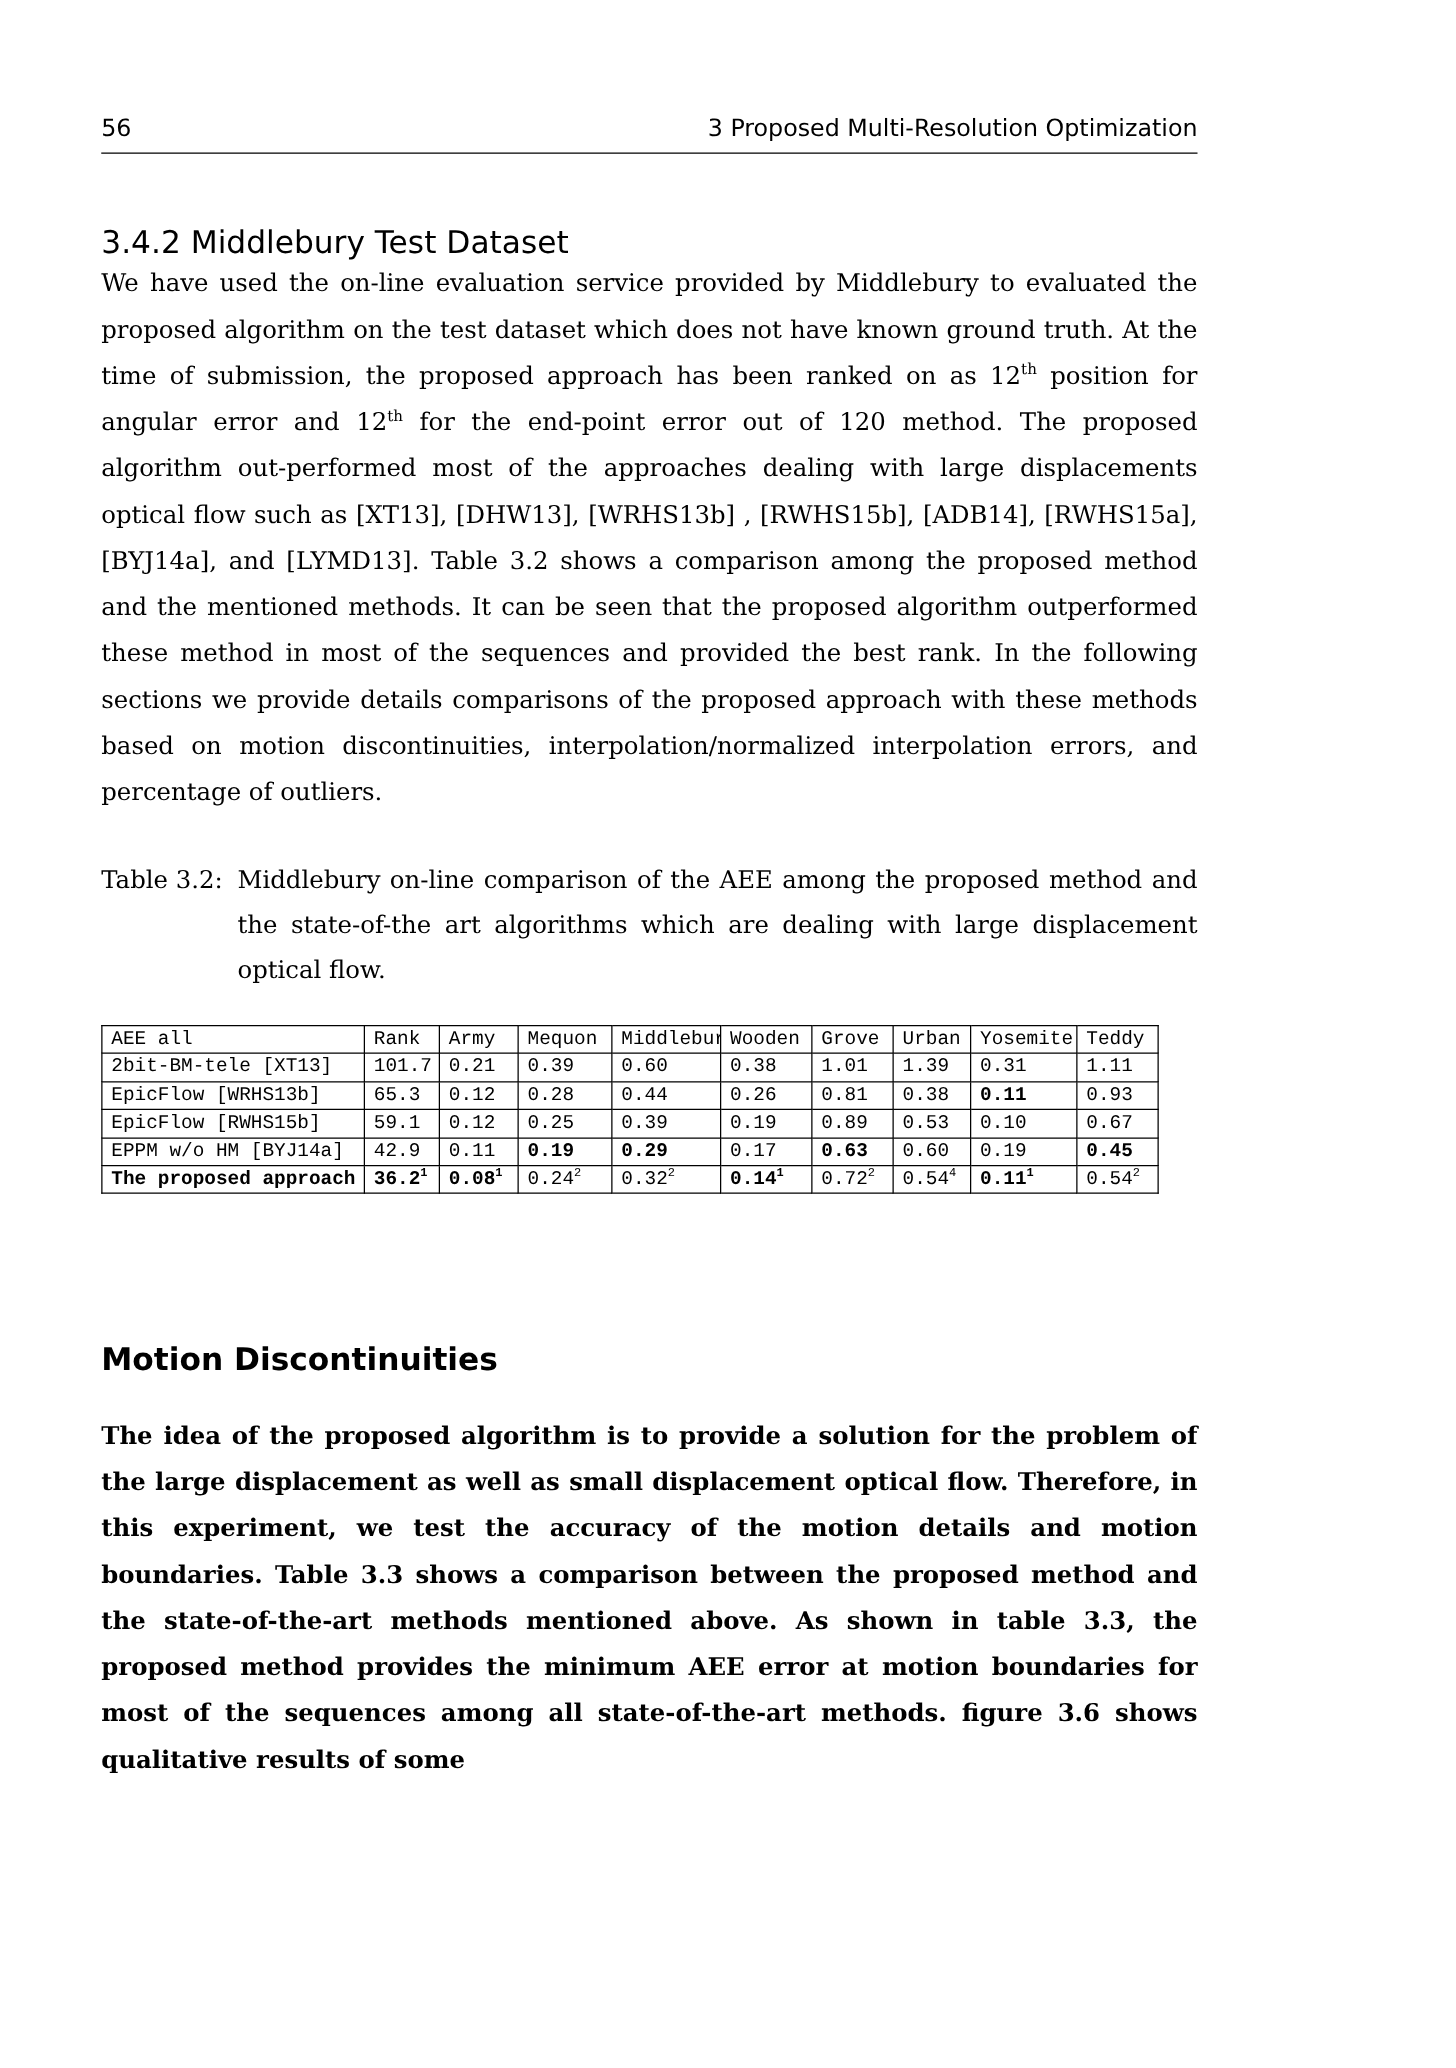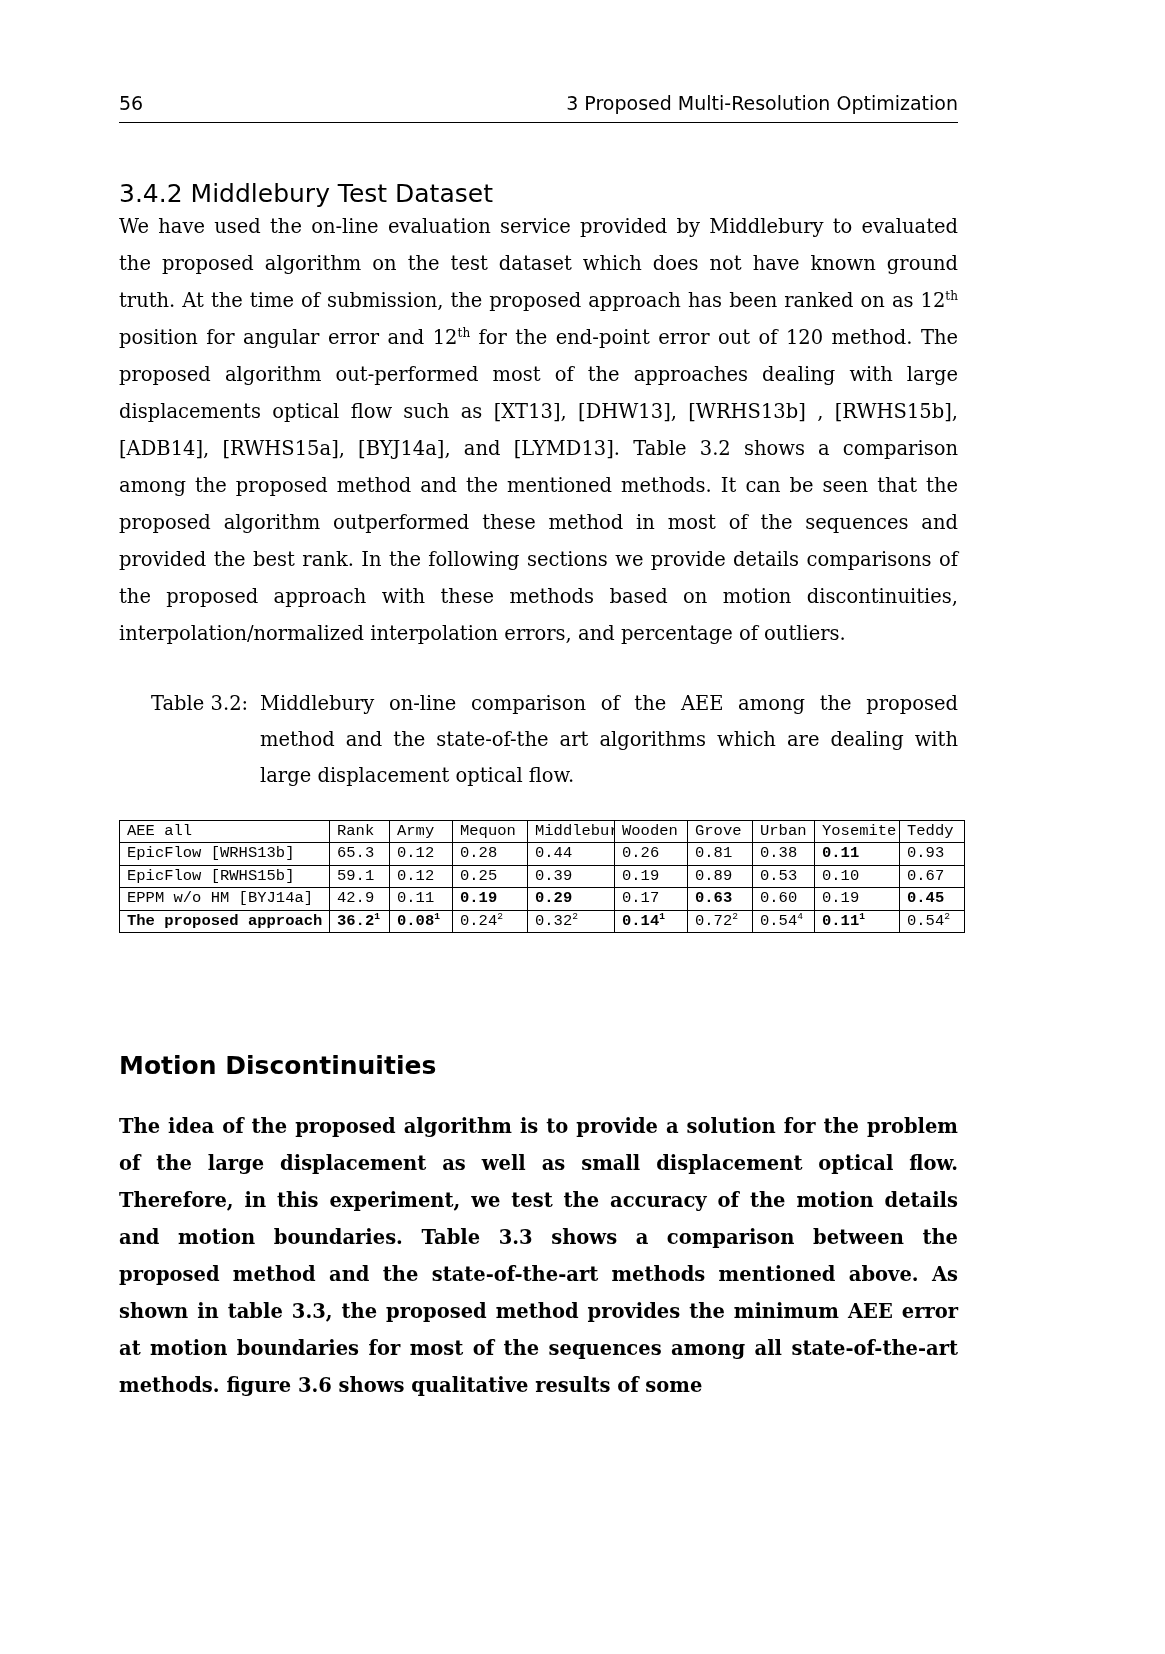--- a/index.html
+++ b/index.html
@@ -6,21 +6,21 @@
   html, body { background: #ffffff; }
   body {
     width: 1165px;
     height: 1654px;
     font-family: "DejaVu Serif", serif;
     color: #000;
     position: relative;
     overflow: hidden;
   }
   .page {
-    padding: 92px 207px 0 119px;
+    padding: 92px 207px 0 81px;
   }
   .running-head {
     display: flex;
     justify-content: space-between;
     align-items: baseline;
     font-family: "DejaVu Sans", "Liberation Sans", sans-serif;
     font-size: 19px;
     line-height: 22px;
   }
   .head-rule {
@@ -41,21 +41,20 @@
   }
   .body-par sup {
     font-size: 0.62em;
     line-height: 0;
   }
   .caption {
     display: flex;
     margin-top: 34px;
     font-size: 19.5px;
     line-height: 36px;
-    margin-left: 32px;
   }
   .caption-label {
     flex: 0 0 109px;
     white-space: nowrap;
   }
   .caption-text {
     flex: 1 1 auto;
     text-align: justify;
   }
   table.results {
@@ -127,20 +126,32 @@
           <th>Middlebury</th>
           <th>Wooden</th>
           <th>Grove</th>
           <th>Urban</th>
           <th>Yosemite</th>
           <th>Teddy</th>
         </tr>
       </thead>
     <tbody id="results-table-body">
         <tr>
+          <td>2bit-BM-tele [XT13]</td>
+          <td>101.7</td>
+          <td>0.21</td>
+          <td>0.39</td>
+          <td>0.60</td>
+          <td>0.38</td>
+          <td>1.01</td>
+          <td>1.39</td>
+          <td>0.31</td>
+          <td>1.11</td>
+        </tr>
+        <tr>
           <td>EpicFlow [WRHS13b]</td>
           <td>65.3</td>
           <td>0.12</td>
           <td>0.28</td>
           <td>0.44</td>
           <td>0.26</td>
           <td>0.81</td>
           <td>0.38</td>
           <td class="b">0.11</td>
           <td>0.93</td>

